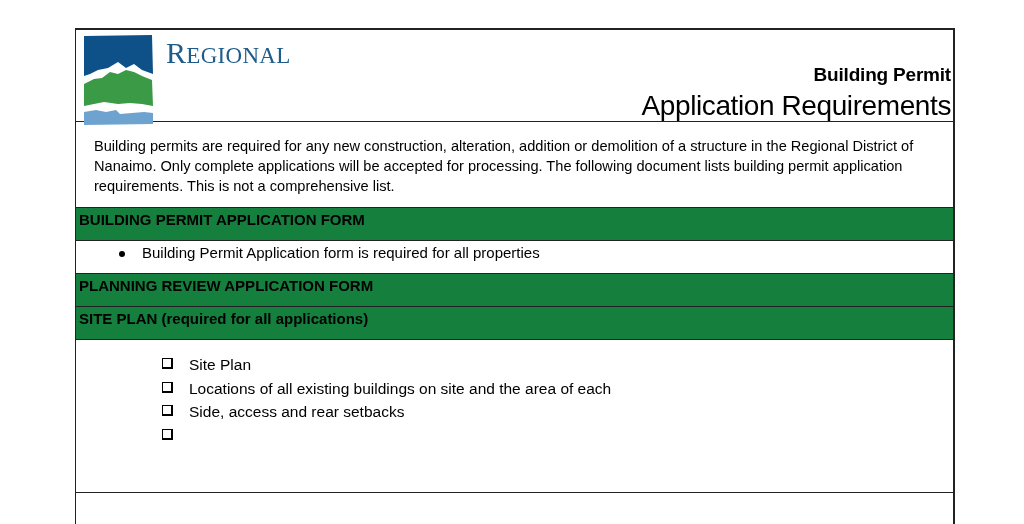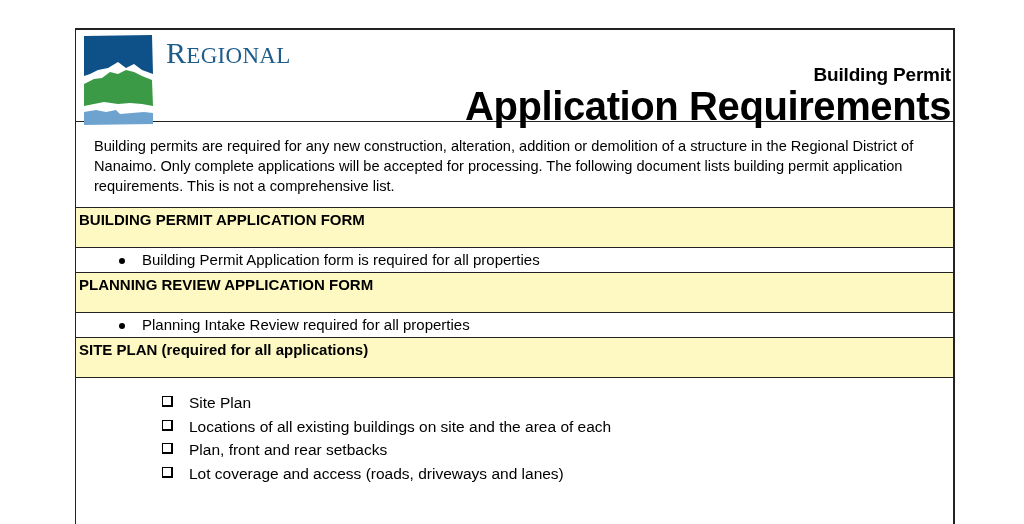--- a/index.html
+++ b/index.html
@@ -19,33 +19,33 @@
     position: absolute; left: 84px; top: 4px;
     font-family: "Liberation Serif", "DejaVu Serif", serif; color: #1e5c8a;
     line-height: 29px; letter-spacing: 0.3px;
   }
   .logo-line { display: block; white-space: nowrap; }
   .logo-line .big { font-size: 30px; }
   .logo-line .sm { font-size: 23px; }
 
   .titles { position: absolute; right: 2px; top: 33px; text-align: right; }
   .subtitle { font-size: 19px; font-weight: bold; line-height: 24px; letter-spacing: -0.2px; }
-  .title { font-size: 40px; font-weight: bold; line-height: 38px; letter-spacing: -0.4px; }
+  .title { font-size: 28px; font-weight: normal; line-height: 38px; letter-spacing: -0.4px; }
 
   .intro {
     height: 86px; padding: 14px 18px 0 18px;
     font-size: 14.6px; line-height: 20px; border-bottom: 1.5px solid #222;
   }
 
   .sec-head {
-    height: 40px; background: #fef9c3; border-bottom: 1.5px solid #222;
+    height: 33px; background: #15803d; border-bottom: 1.5px solid #222;
     font-size: 15px; font-weight: bold; line-height: 23px; padding-left: 3px;
   }
   .bullet-row {
-    height: 25px; border-bottom: 1.5px solid #222; font-size: 15px; line-height: 24px;
+    height: 33px; border-bottom: 1.5px solid #222; font-size: 15px; line-height: 24px;
     position: relative;
   }
   .bullet-row .dot {
     position: absolute; left: 43px; top: 10px; width: 6px; height: 6px; border-radius: 50%; background: #000;
   }
   .bullet-row .txt { position: absolute; left: 66px; top: 0; white-space: nowrap; }
 
   .checklist { height: 153px; border-bottom: 1.5px solid #222; padding-top: 13px; }
   .check-item { position: relative; height: 23.5px; font-size: 15.5px; line-height: 23px; }
   .check-item .box {
@@ -78,38 +78,33 @@
 
   <div class="intro">Building permits are required for any new construction, alteration, addition or demolition of a structure in the Regional District of Nanaimo. Only complete applications will be accepted for processing. The following document lists building permit application requirements. This is not a comprehensive list.</div>
 
   <div class="sec-head">BUILDING PERMIT APPLICATION FORM</div>
   <div class="bullet-row">
     <span class="dot"></span>
     <span class="txt">Building Permit Application form is required for all properties</span>
   </div>
 
   <div class="sec-head">PLANNING REVIEW APPLICATION FORM</div>
-  <div class="bullet-row">
-    <span class="dot"></span>
-    <span class="txt">Planning Intake Review required for all properties</span>
-  </div>
 
   <div class="sec-head">SITE PLAN (required for all applications)</div>
   <div class="checklist">
     <div class="check-item">
       <span class="box"></span>
       <span class="txt">Site Plan</span>
     </div>
     <div class="check-item">
       <span class="box"></span>
       <span class="txt">Locations of all existing buildings on site and the area of each</span>
     </div>
     <div class="check-item">
       <span class="box"></span>
-      <span class="txt">Plan, front and rear setbacks</span>
+      <span class="txt">Side, access and rear setbacks</span>
     </div>
     <div class="check-item">
       <span class="box"></span>
-      <span class="txt">Lot coverage and access (roads, driveways and lanes)</span>
     </div>
   </div>
 
 </div>
 
 </body></html>

